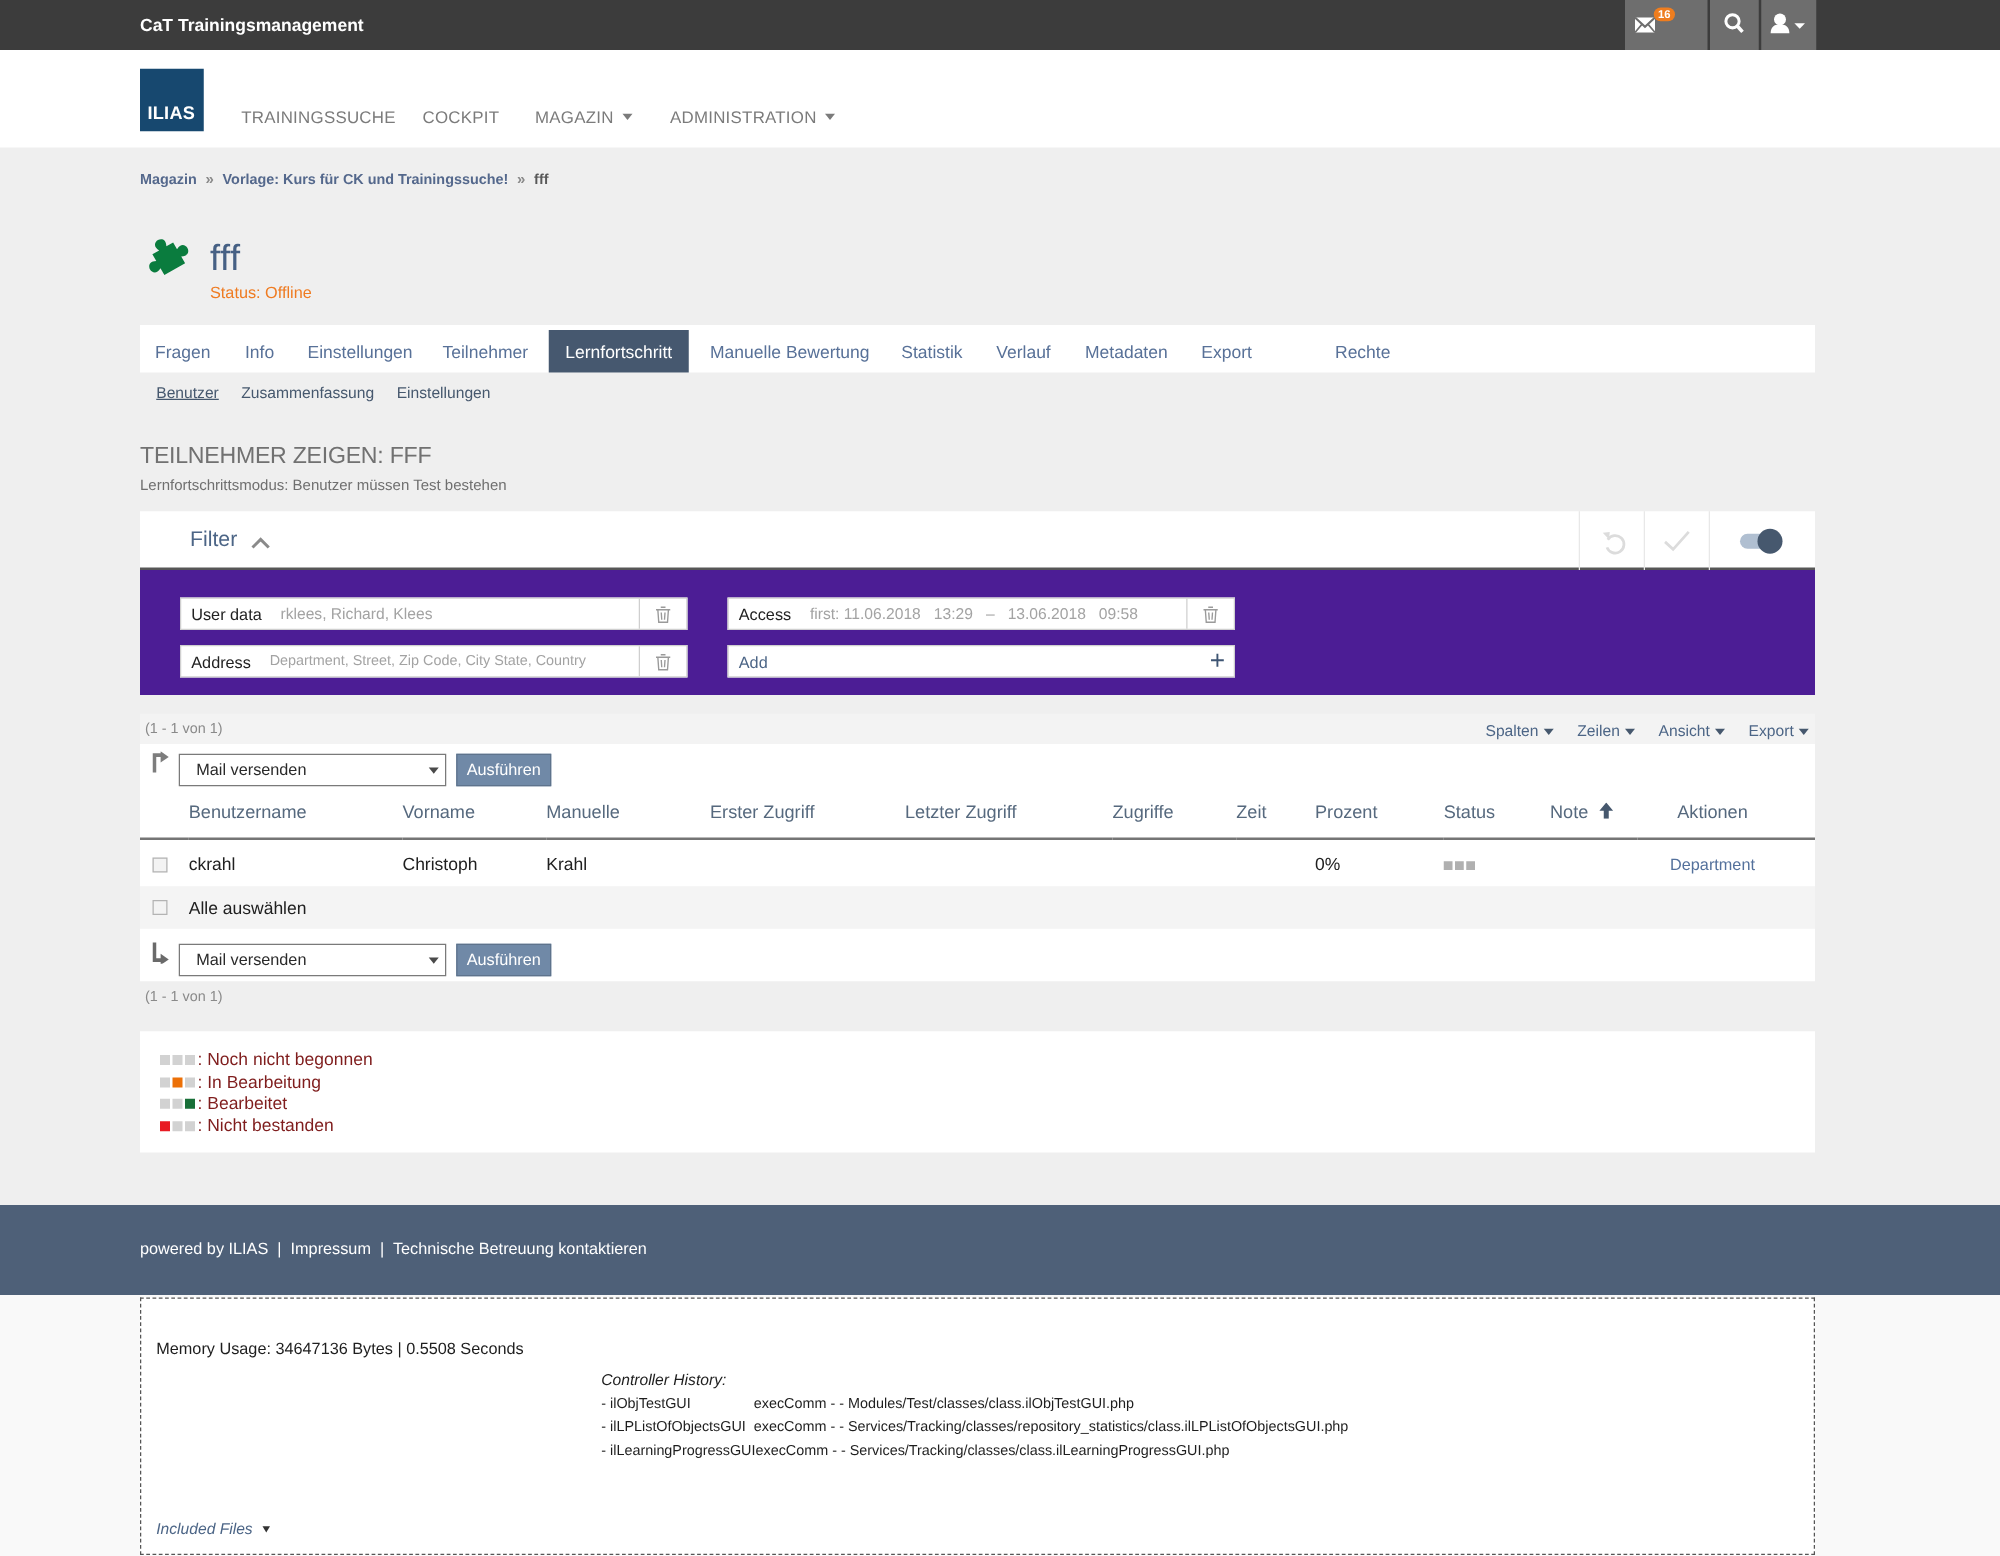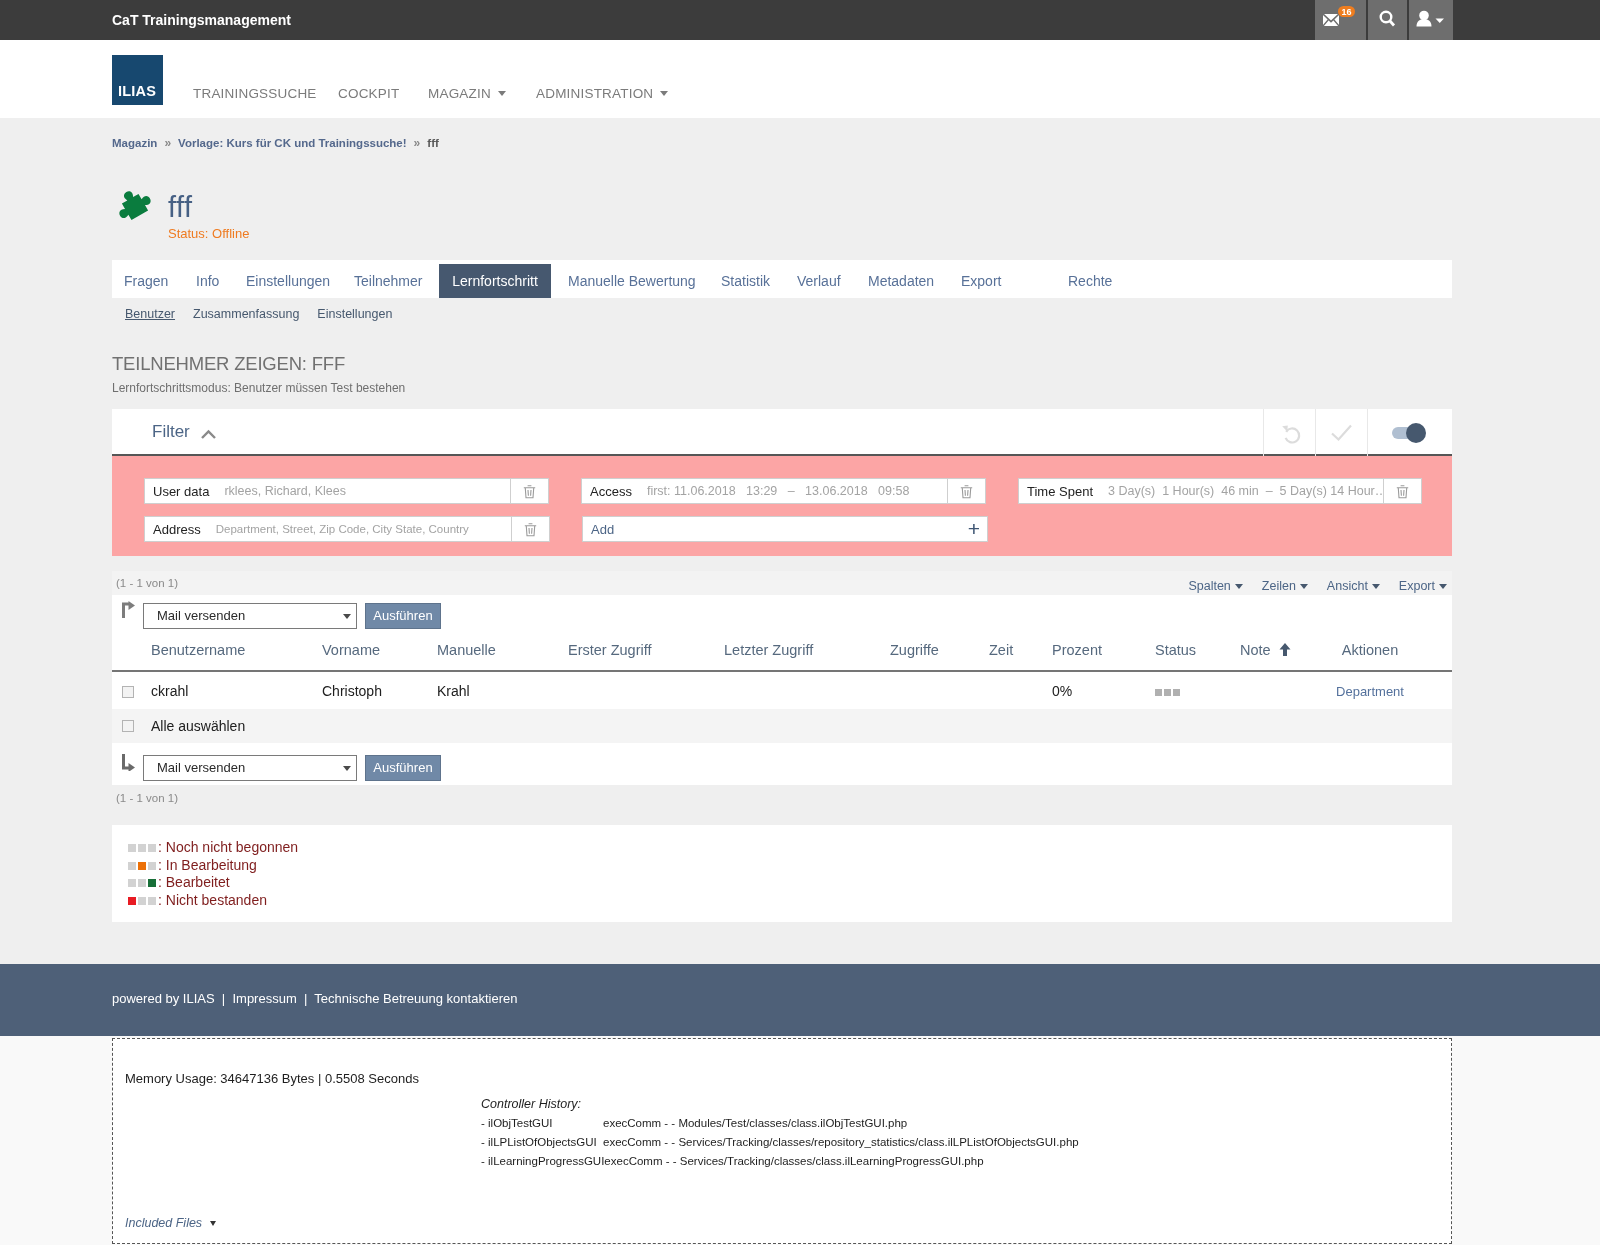--- a/index.html
+++ b/index.html
@@ -50,21 +50,21 @@
 
 .filterpanel { background:#fff; margin-top:14px; }
 .filterhead { height:47px; position:relative; border-bottom:2px solid #565656; }
 .filterhead .ftitle { position:absolute; left:40px; top:13px; font-size:17px; color:#4c6586; }
 .fh-icons { position:absolute; right:0; top:0; height:47px; display:flex; align-items:center; }
 .fh-sep { width:1px; height:47px; background:#e8e8e8; }
 .fh-ic { width:51px; text-align:center; }
 .fh-ic svg { vertical-align:middle; }
 .toggle { width:33px; height:12px; background:#b0bfd1; border-radius:6px; position:relative; margin:0 27px 0 24px; }
 .toggle .knob { position:absolute; right:-1px; top:-4px; width:20px; height:20px; border-radius:50%; background:#46586e; }
-.filterbody { background:#fca5a5; padding:22px 30px 14px 32px; }
+.filterbody { background:#4c1d95; padding:22px 30px 14px 32px; }
 .frow { display:flex; margin-bottom:12px; }
 .frow:last-child { margin-bottom:0; }
 .fbox { border:1px solid #cfcfcf; background:#fff; height:26px; display:flex; align-items:center; width:406px; margin-right:32px; }
 .fbox .flabel { font-size:13px; color:#222; margin-left:8px; white-space:nowrap; }
 .fbox .fval { font-size:12.5px; color:#a3a3a3; margin-left:15px; white-space:nowrap; overflow:hidden; flex:1; }
 .fbox .ftrash { width:38px; align-self:stretch; border-left:1px solid #cfcfcf; display:flex; align-items:center; justify-content:center; flex-shrink:0; }
 .addbox { border:1px solid #cfcfcf; background:#fff; height:26px; width:406px; display:flex; align-items:center; }
 .addbox .addlbl { font-size:13px; color:#4c6586; margin-left:8px; flex:1; }
 .addbox .plus { font-size:21px; color:#3e5573; margin-right:7px; line-height:18px; }
 
@@ -111,21 +111,21 @@
 .devbox .ch .it { font-style:italic; font-size:12.5px; }
 .devbox .chl { line-height:19px; font-size:11.5px; }
 .devbox .chl .n { display:inline-block; min-width:122px; }
 .devbox .incf { position:absolute; left:12px; bottom:13px; color:#4c6586; font-style:italic; font-size:12.5px; }
 </style>
 </head>
 <body>
 <div class="topbar">
   <span class="brand">CaT Trainingsmanagement</span>
   <div class="topbtns">
-    <div class="topbtn" style="width:51px;">
+    <div class="topbtn" style="width:66px;">
       <svg width="51" height="40" viewBox="0 0 51 40">
         <rect x="8" y="14" width="16" height="12" fill="#fff"></rect>
         <path d="M8 14 L16 21.5 L24 14" fill="none" stroke="#6e6e6e" stroke-width="1.7"></path>
         <path d="M8 26 L13.5 19.5 M24 26 L18.5 19.5" fill="none" stroke="#6e6e6e" stroke-width="1.3"></path>
         <rect x="23" y="6" width="17" height="11" rx="5.5" fill="#ee7d1f"></rect>
         <text x="31.5" y="14.5" font-size="9" font-weight="bold" fill="#fff" text-anchor="middle" font-family="Liberation Sans">16</text>
       </svg>
     </div>
     <div class="topbtn" style="width:39px;">
       <svg width="39" height="40" viewBox="0 0 39 40">
@@ -226,29 +226,20 @@
           <span class="fval">rklees, Richard, Klees</span>
         <span class="ftrash">
             <svg width="13" height="15" viewBox="0 0 13 15">
               <path d="M2.3 4.2 L3 13.8 L10 13.8 L10.7 4.2 M0.8 3.8 L12.2 3.8 M4.6 1.8 L8.4 1.8 M5 6 L5.4 11.8 M8 6 L7.6 11.8" fill="none" stroke="#9a9a9a" stroke-width="1.1"></path>
             </svg>
           </span>
       </div>
       <div class="fbox">
         <span class="flabel">Access</span>
           <span class="fval">first: 11.06.2018&nbsp;&nbsp; 13:29&nbsp;&nbsp; –&nbsp;&nbsp; 13.06.2018&nbsp;&nbsp; 09:58</span>
-        <span class="ftrash">
-            <svg width="13" height="15" viewBox="0 0 13 15">
-              <path d="M2.3 4.2 L3 13.8 L10 13.8 L10.7 4.2 M0.8 3.8 L12.2 3.8 M4.6 1.8 L8.4 1.8 M5 6 L5.4 11.8 M8 6 L7.6 11.8" fill="none" stroke="#9a9a9a" stroke-width="1.1"></path>
-            </svg>
-          </span>
-      </div>
-      <div class="fbox" style="width:404px;margin-right:0;">
-        <span class="flabel">Time Spent</span>
-          <span class="fval">3 Day(s)&nbsp; 1 Hour(s)&nbsp; 46 min&nbsp; –&nbsp; 5 Day(s) 14 Hour…</span>
         <span class="ftrash">
             <svg width="13" height="15" viewBox="0 0 13 15">
               <path d="M2.3 4.2 L3 13.8 L10 13.8 L10.7 4.2 M0.8 3.8 L12.2 3.8 M4.6 1.8 L8.4 1.8 M5 6 L5.4 11.8 M8 6 L7.6 11.8" fill="none" stroke="#9a9a9a" stroke-width="1.1"></path>
             </svg>
           </span>
       </div>
     </div>
     <div class="frow">
       <div class="fbox">
         <span class="flabel">Address</span>

